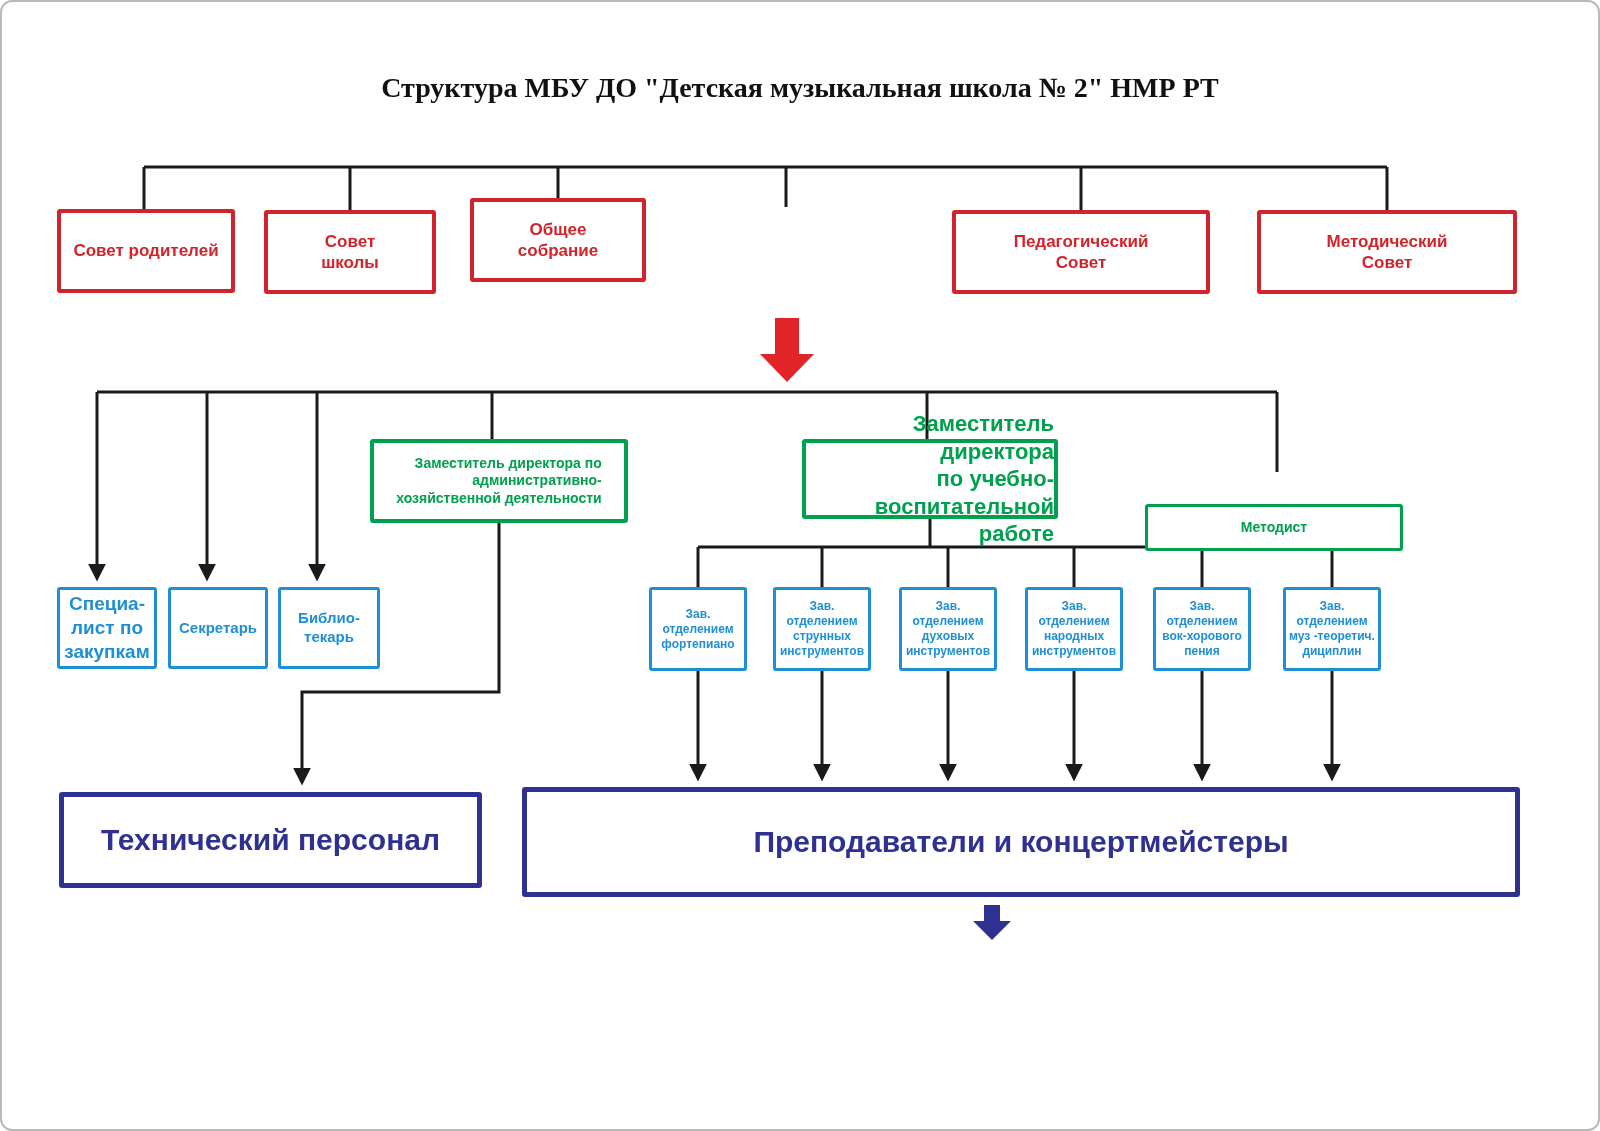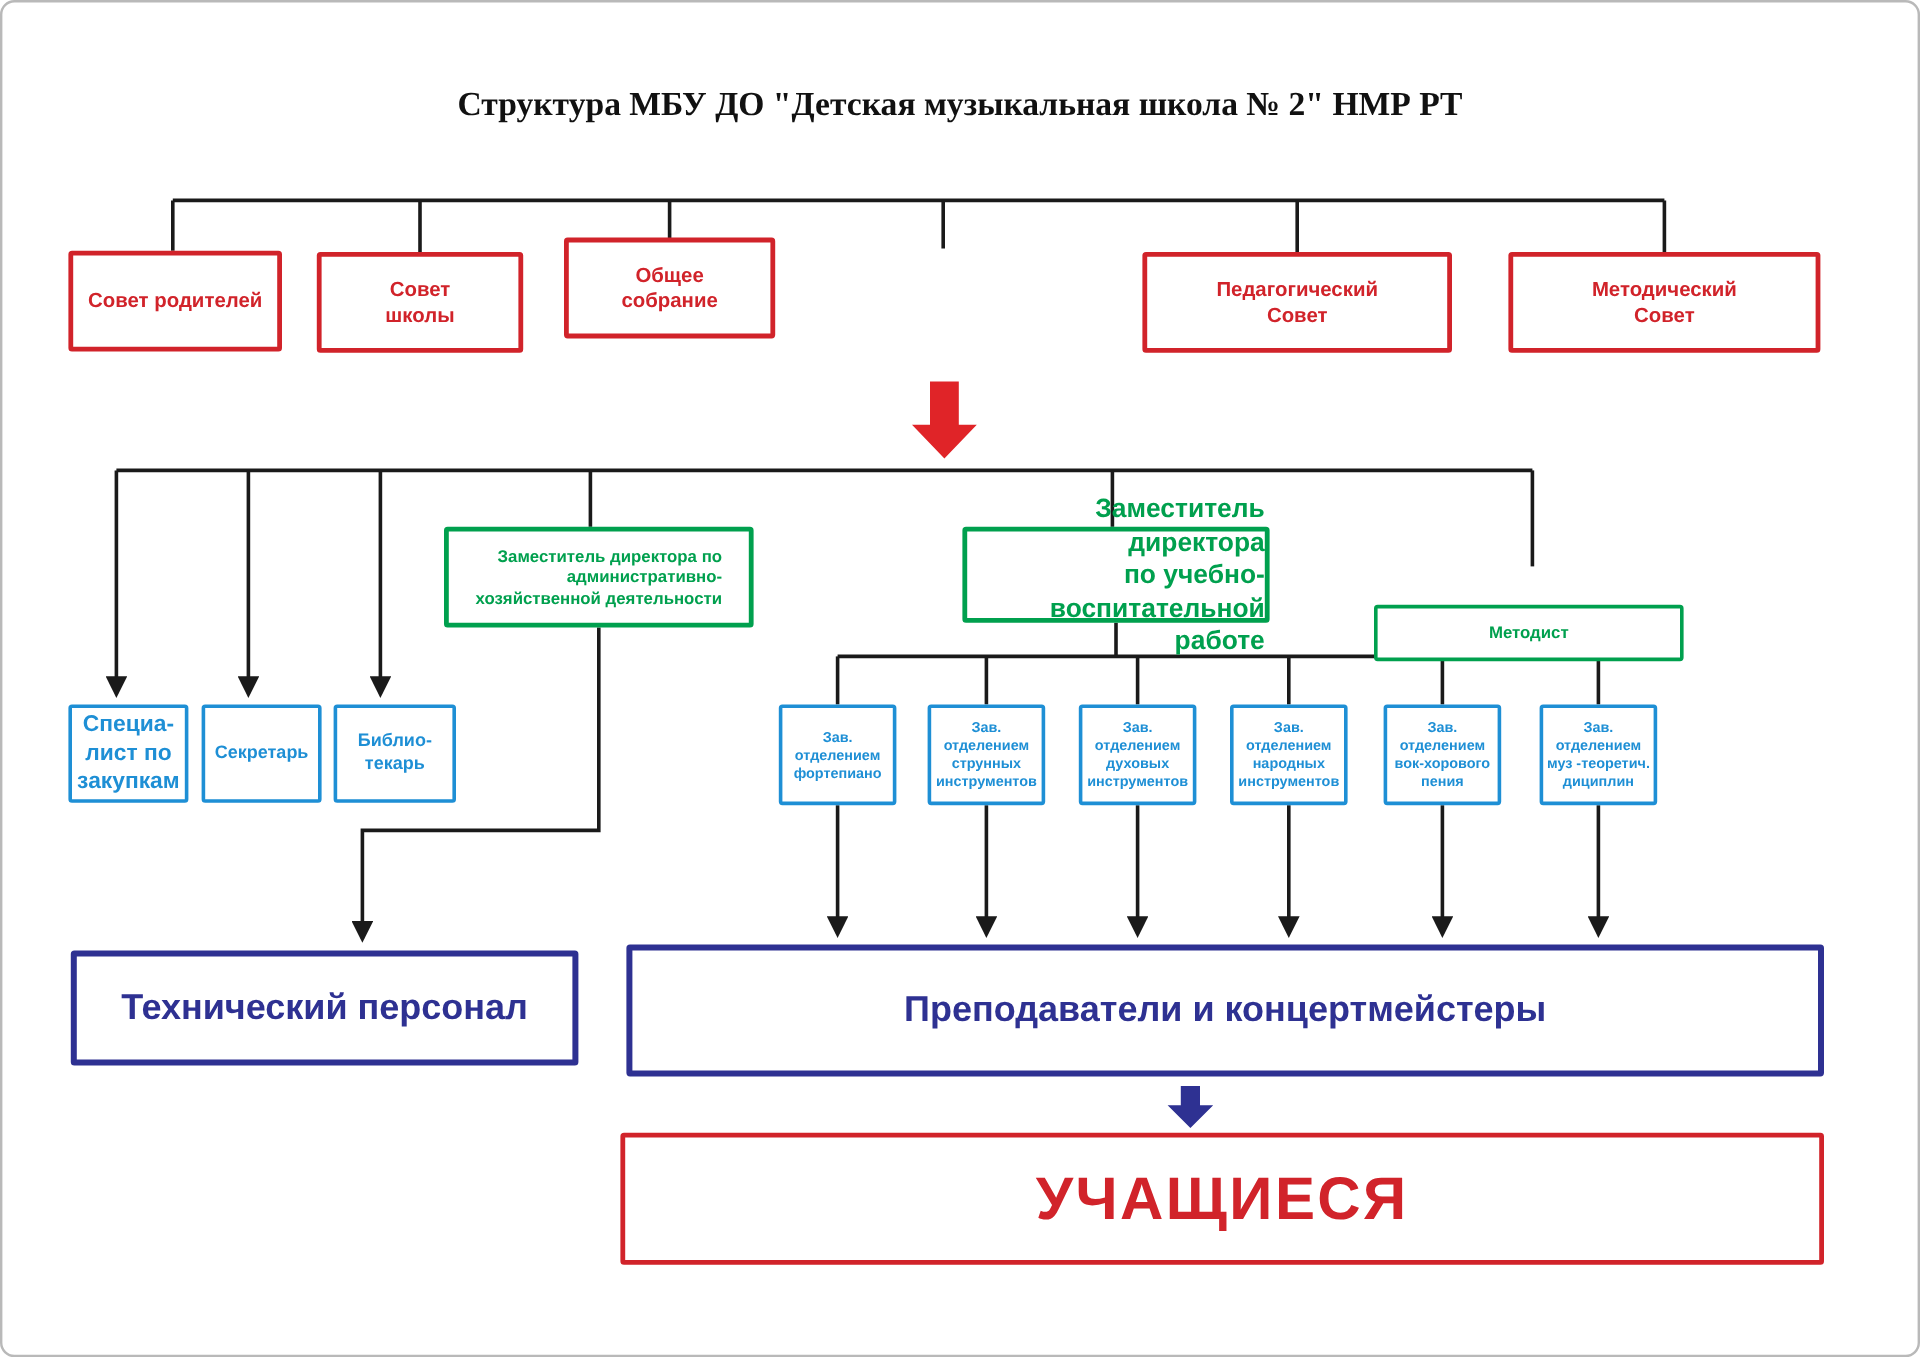--- a/index.html
+++ b/index.html
@@ -198,17 +198,14 @@
 муз -теоретич.
 дициплин</span>
   </div>
 
   <div class="node navy" id="n-tech">
     <span class="label">Технический персонал</span>
   </div>
   <div class="node navy" id="n-teachers">
     <span class="label">Преподаватели и концертмейстеры</span>
   </div>
-  <div class="node red" id="n-students">
-    <span class="label">УЧАЩИЕСЯ</span>
-  </div>
 
 </div>
 
 </body></html>

